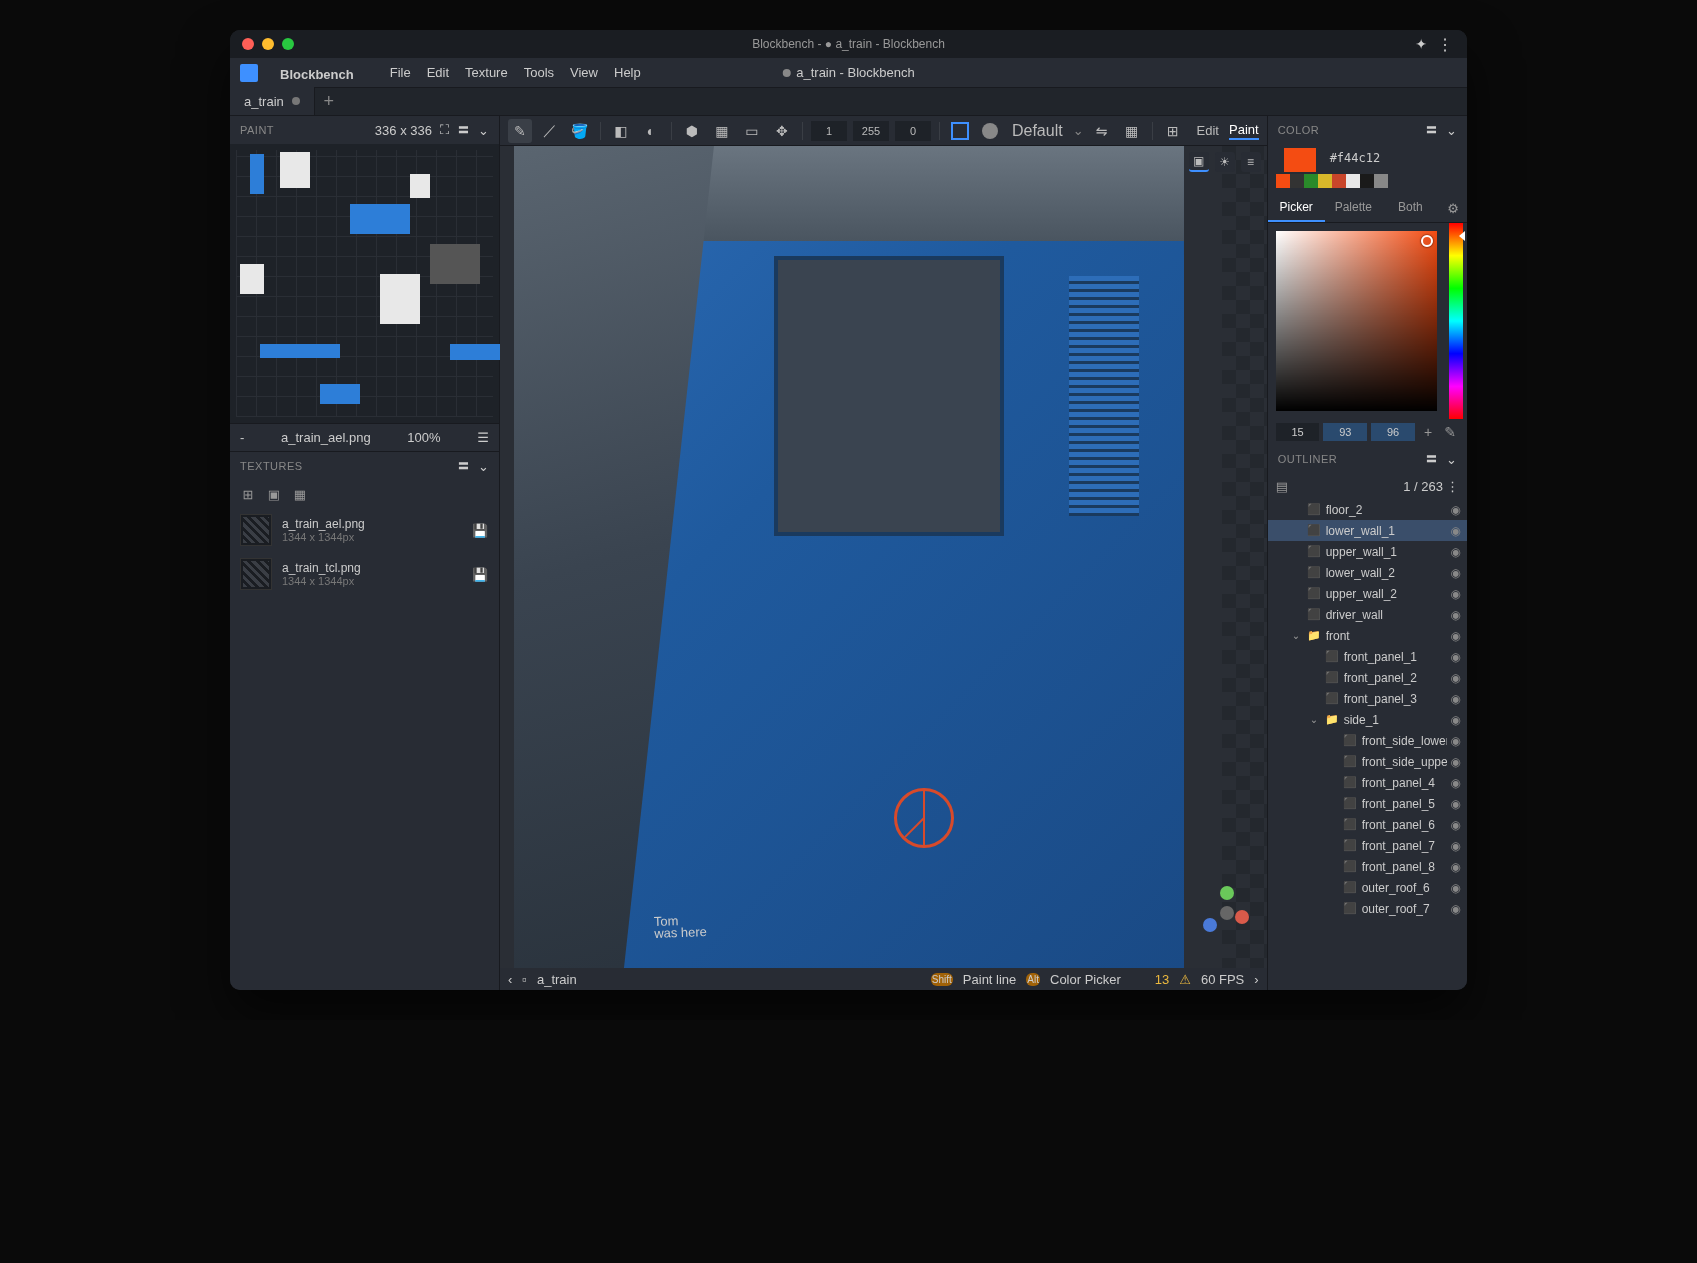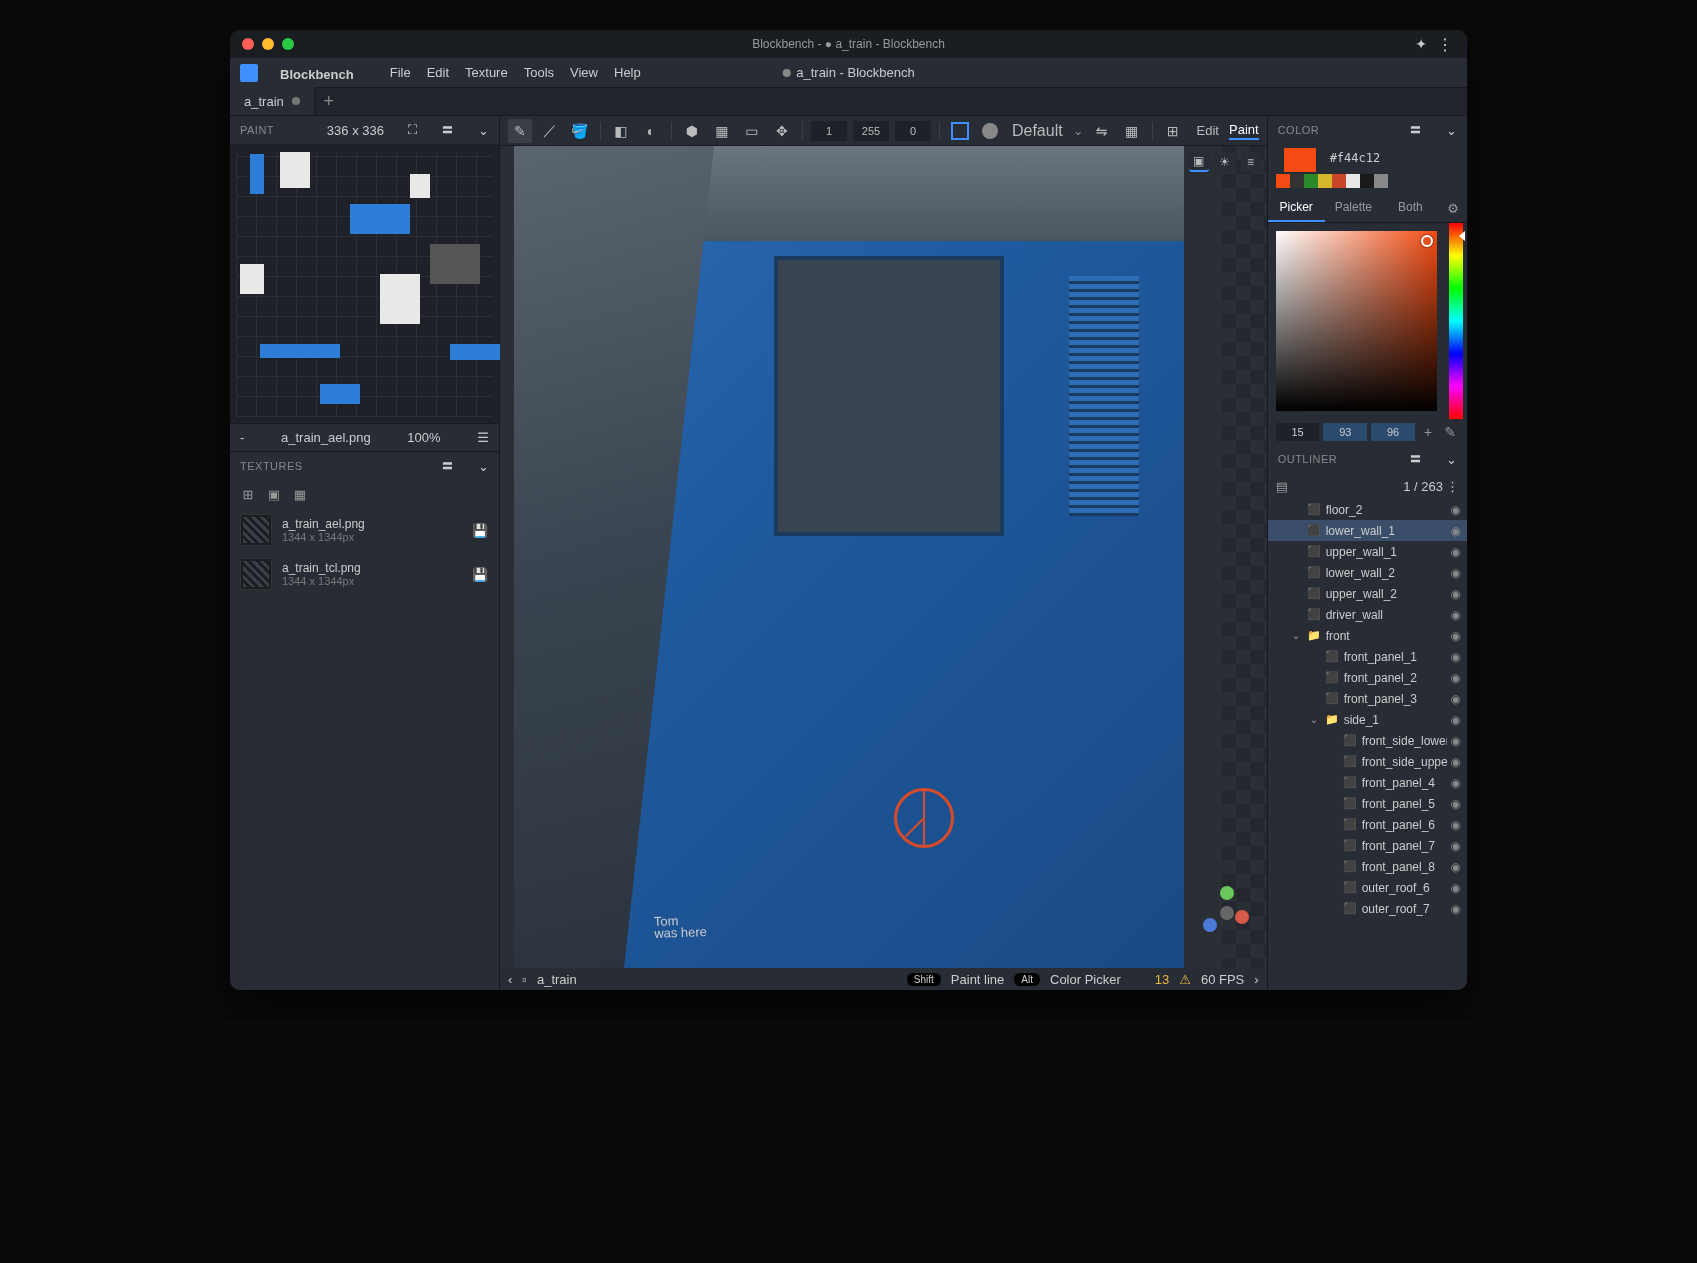--- a/index.html
+++ b/index.html
@@ -20,21 +20,21 @@
 .doc-tab{position:absolute;left:50%;transform:translateX(-50%);color:#aaa;font-size:12px;display:flex;align-items:center;gap:6px}
 .mod-dot{width:8px;height:8px;border-radius:50%;background:#888}
 .tabstrip{height:28px;background:#21252b;display:flex;align-items:flex-end;border-bottom:1px solid #181a1f}
 .tab{height:28px;background:#282c34;padding:0 14px;display:flex;align-items:center;gap:8px;border-right:1px solid #181a1f}
 .tab .mod{width:8px;height:8px;border-radius:50%;background:#777}
 .add-tab{width:28px;height:28px;display:flex;align-items:center;justify-content:center;color:#888;font-size:18px}
 .body{flex:1;display:flex;overflow:hidden}
 .left{width:314px;background:#282c34;border-right:1px solid #181a1f;display:flex;flex-direction:column}
 .panel-hdr{height:28px;display:flex;align-items:center;justify-content:space-between;padding:0 10px;background:#282c34}
 .panel-hdr .title2{color:#888;font-size:11px;letter-spacing:.5px}
-.panel-hdr .ctrls{display:flex;align-items:center;gap:24px;color:#888;font-size:12px}
+.panel-hdr .ctrls{display:flex;align-items:center;gap:8px;color:#888;font-size:12px}
 .fsicon{font-size:13px}
 .uv{height:280px;background:#1e2228;position:relative;border-bottom:1px solid #181a1f}
 .uv-grid{position:absolute;inset:6px;background:repeating-linear-gradient(0deg,#2a2e35 0 1px,transparent 1px 20px),repeating-linear-gradient(90deg,#2a2e35 0 1px,transparent 1px 20px)}
 .uv-splat{position:absolute;background:#2d7ed8}
 .uv-splat.w{background:#e8e8e8}
 .uv-splat.g{background:#555}
 .tex-info{height:28px;display:flex;align-items:center;justify-content:space-between;padding:0 10px;color:#999;font-size:12px;border-bottom:1px solid #181a1f}
 .tex-tools{height:28px;display:flex;align-items:center;gap:10px;padding:0 10px}
 .ticon{width:16px;height:16px;display:flex;align-items:center;justify-content:center;color:#999}
 .tex-list{flex:1;overflow:auto}
@@ -71,21 +71,21 @@
 .peace::after{content:"";position:absolute;left:50%;top:50%;width:2px;height:50%;background:#d84a2a;transform:translateX(-50%) rotate(45deg);transform-origin:top}
 .vp-overlay{position:absolute;top:6px;right:6px;display:flex;gap:6px}
 .vp-btn{width:20px;height:20px;background:#282c34;border-radius:3px;display:flex;align-items:center;justify-content:center;color:#bbb;font-size:12px}
 .vp-btn.accent{border-bottom:2px solid #3e90ff}
 .gizmo{position:absolute;bottom:30px;right:12px;width:56px;height:56px}
 .gizmo-ball{width:14px;height:14px;border-radius:50%;position:absolute}
 .gz-r{background:#d85a4a;left:36px;top:28px}.gz-g{background:#6ac85a;left:21px;top:4px}.gz-b{background:#4a7ad8;left:4px;top:36px}
 .gz-c{background:#666;left:21px;top:24px;width:14px;height:14px}
 .statusbar{height:22px;background:#282c34;display:flex;align-items:center;padding:0 8px;gap:10px;font-size:11px;color:#999}
 .sb-sep{flex:1}
-.sb-key{background:#000000;padding:1px 7px;border-radius:6px;font-size:10px;color:#ccc}
+.sb-key{background:#a16207;padding:1px 1px;border-radius:6px;font-size:10px;color:#ccc}
 .sb-warn{color:#ecb93e}
 .right{width:233px;background:#282c34;border-left:1px solid #181a1f;display:flex;flex-direction:column;overflow:hidden}
 .color-swatch{width:32px;height:24px;background:#f44c12;margin:4px 8px 0 8px;display:inline-block;vertical-align:middle}
 .swatch-row{display:flex;align-items:center;gap:6px;padding:0 8px}
 .hex{font-family:monospace;color:#ccc;font-size:12px}
 .mini-swatches{display:flex;padding:2px 8px 6px 8px;gap:0}
 .ms{width:14px;height:14px}
 .color-tabs{display:flex;border-bottom:1px solid #181a1f}
 .ctab{flex:1;text-align:center;padding:6px 0;font-size:12px;color:#999}
 .ctab.active{color:#fff;border-bottom:2px solid #3e90ff}

